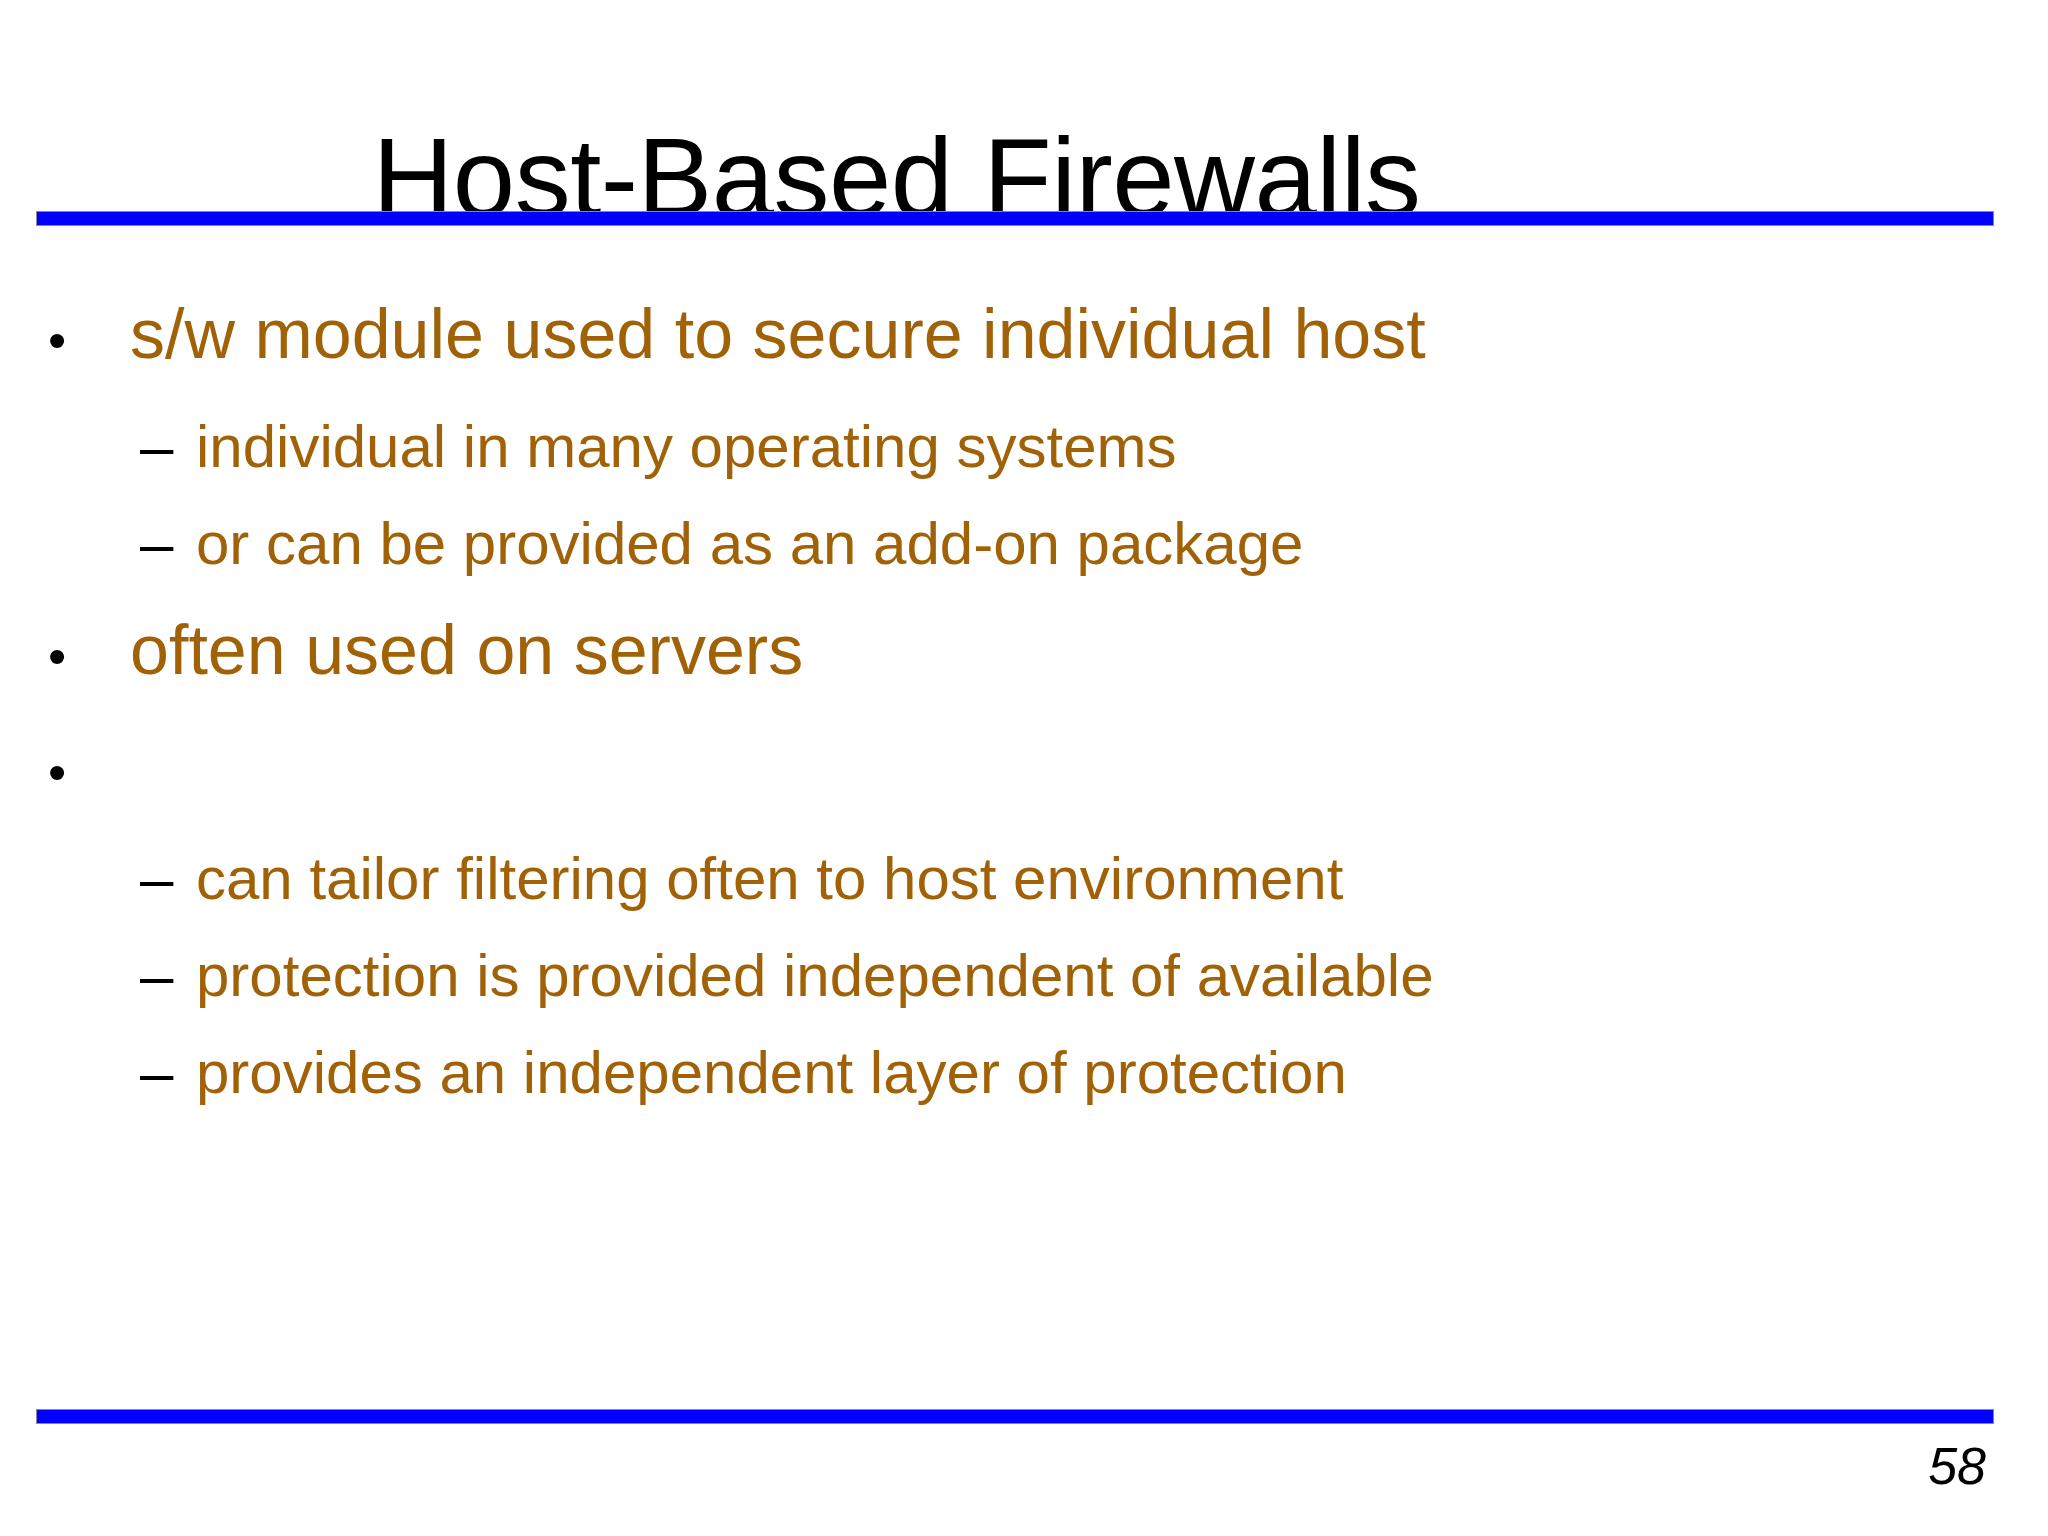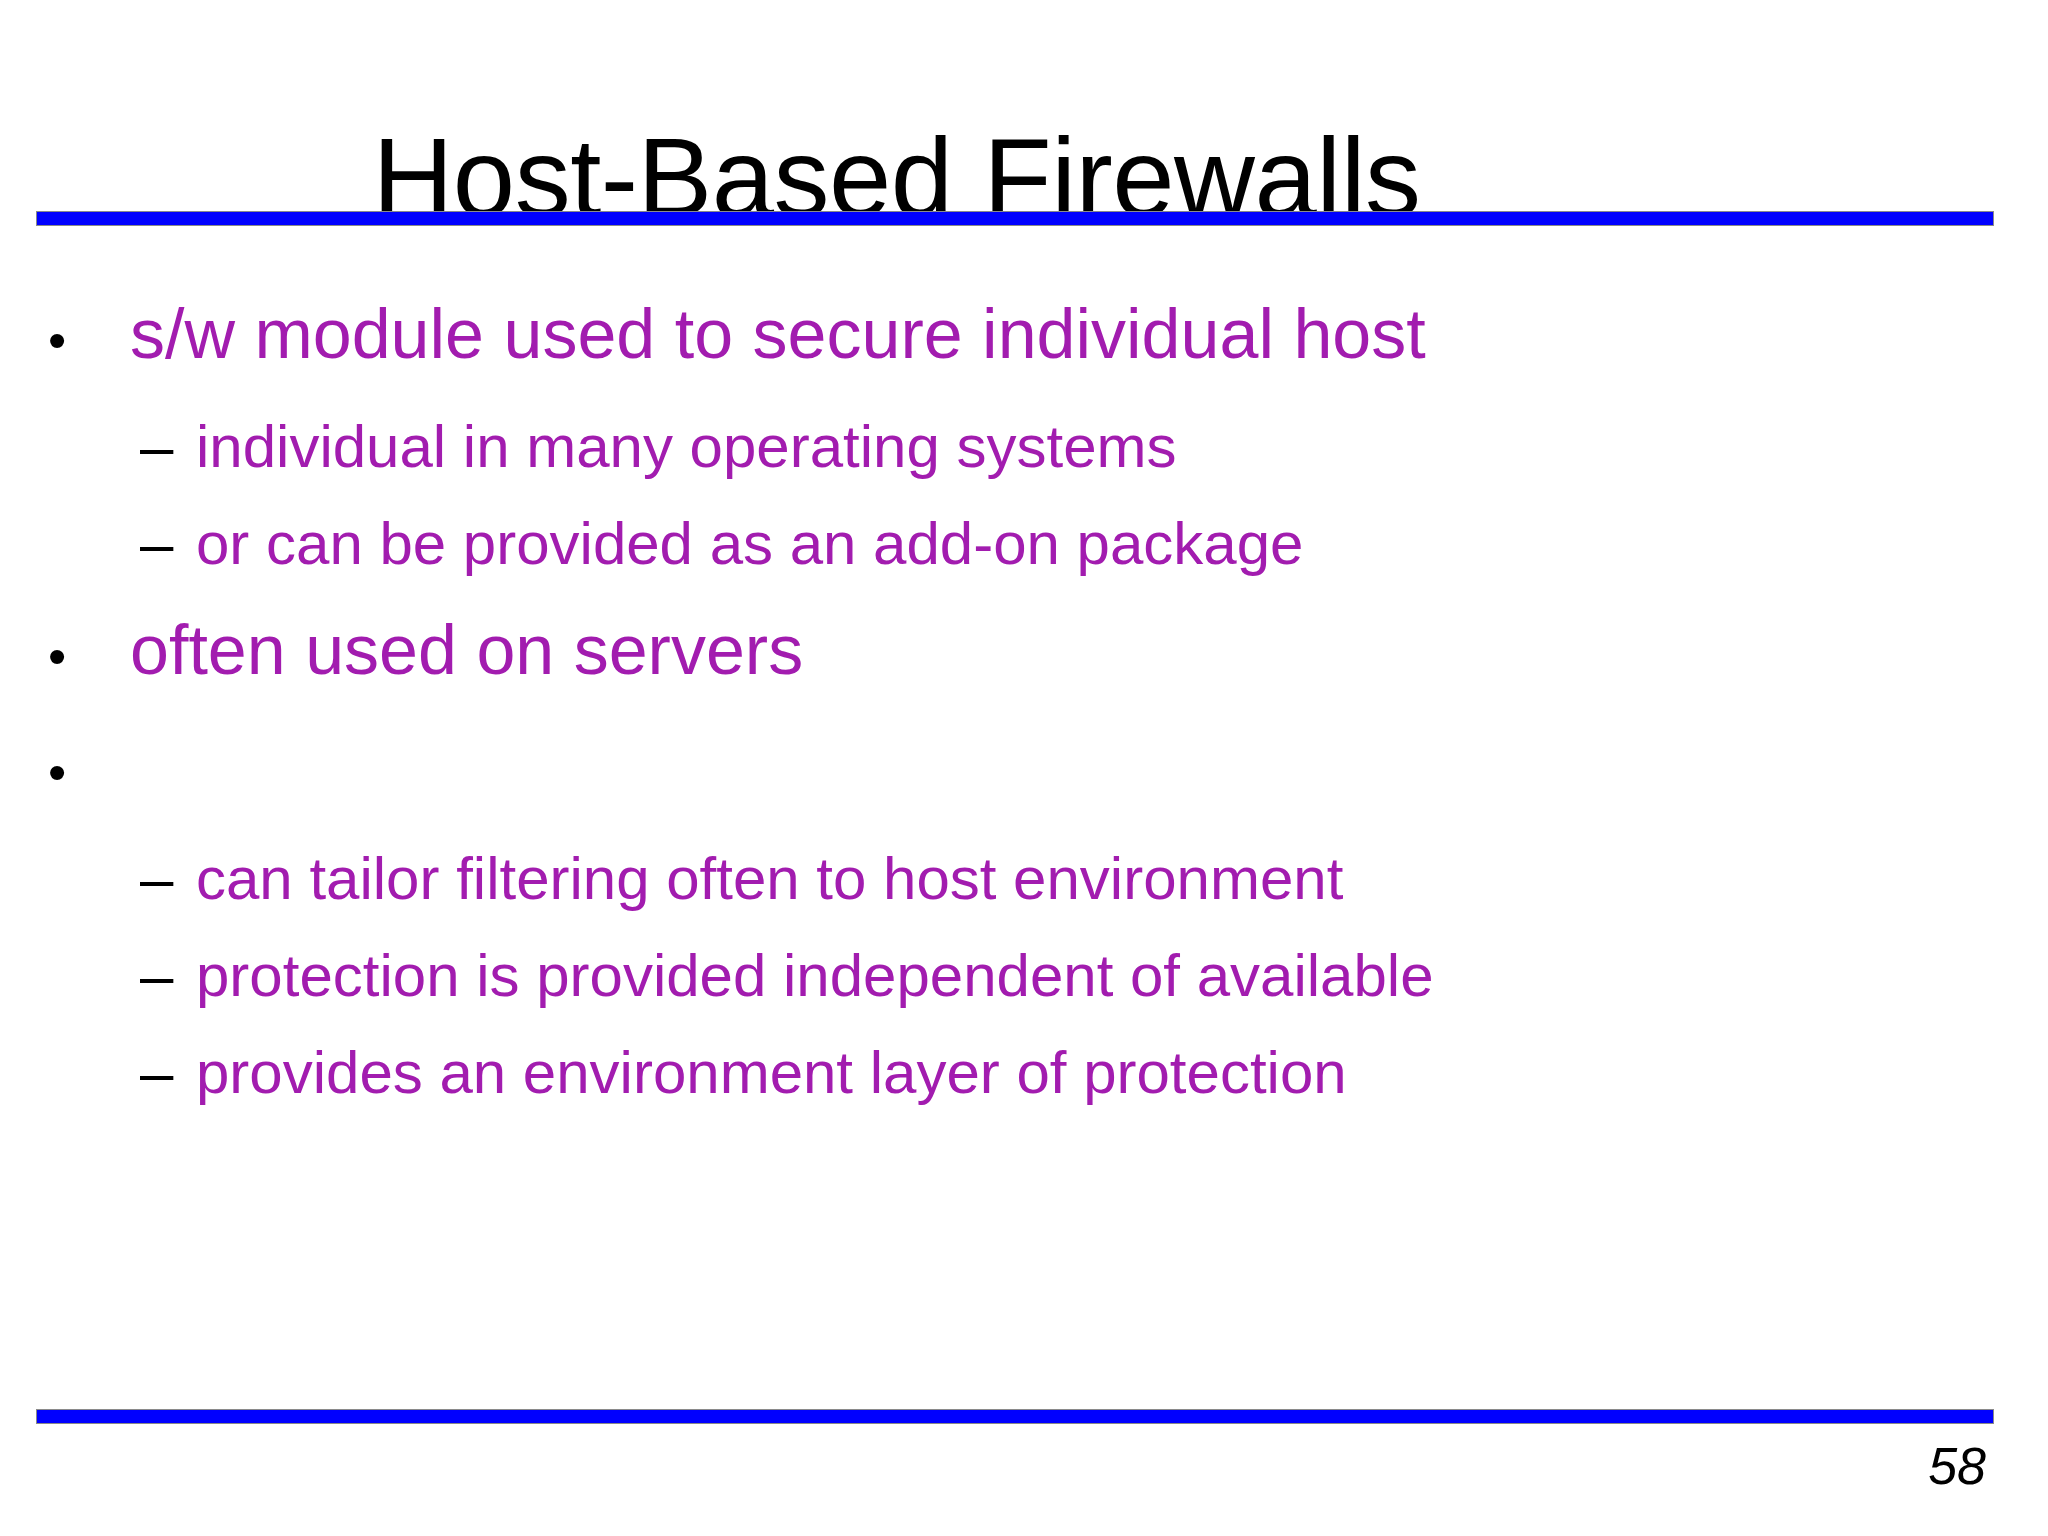--- a/index.html
+++ b/index.html
@@ -78,21 +78,21 @@
     line-height: 97px;
     padding-left: 140px;
   }
   .level2 .marker {
     width: 56px;
     flex: 0 0 56px;
     font-size: 60px;
     line-height: 97px;
   }
   .marker { color: #000000; }
-  .text { color: #a21caf; }
+  .text { color: #a16207; }
 
   
   .page-number {
     position: absolute;
     right: 62px;
     top: 1436px;
     font-size: 52px;
     line-height: 60px;
     color: #000000;
     text-align: right;
@@ -139,21 +139,21 @@
       <span class="text">can tailor filtering often to host environment</span>
     </div>
 
     <div class="line level2">
       <span class="marker">–</span>
       <span class="text">protection is provided independent of available</span>
     </div>
 
     <div class="line level2">
       <span class="marker">–</span>
-      <span class="text">provides an environment layer of protection</span>
+      <span class="text">provides an independent layer of protection</span>
     </div>
 
   </div>
 
   <div class="rule rule-bottom"></div>
 
   <div class="page-number">58</div>
 
 </div>
 

